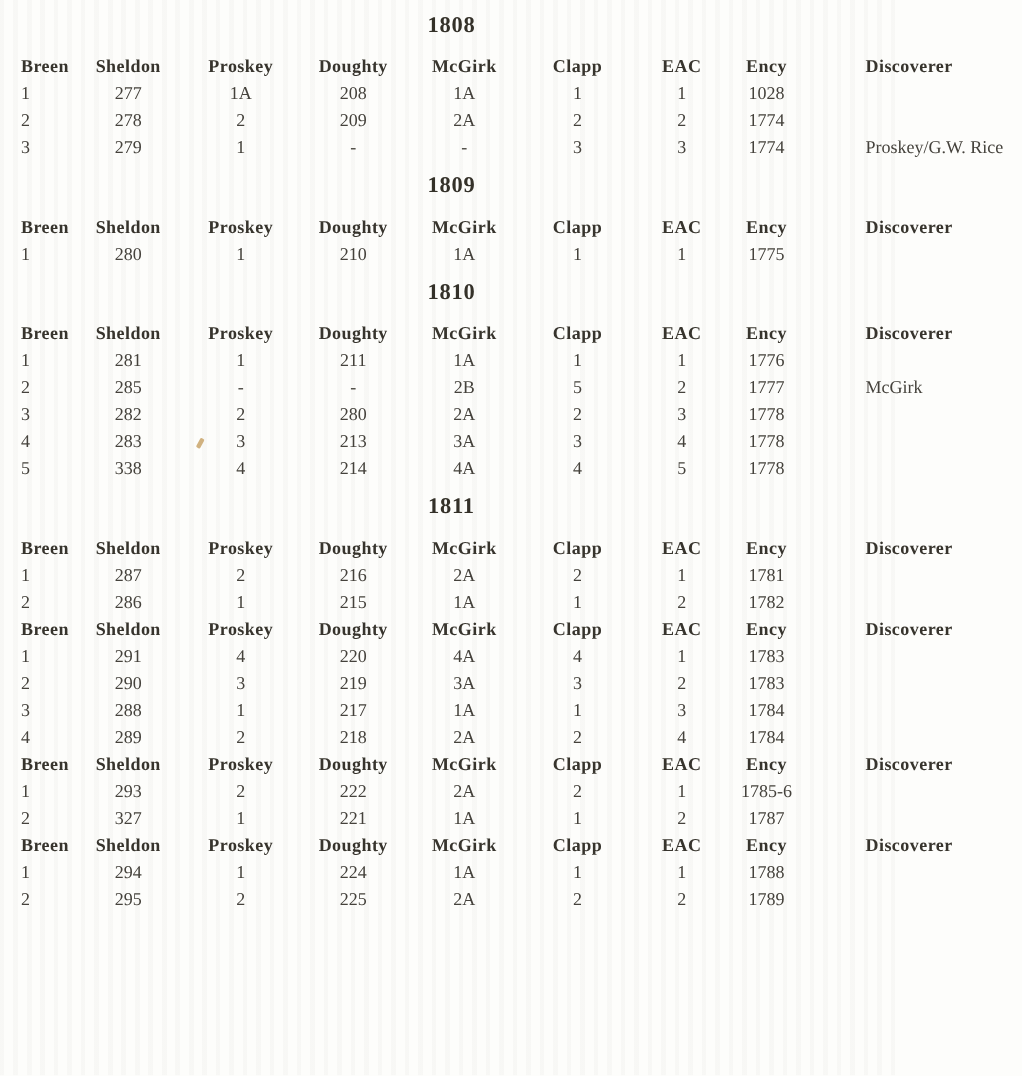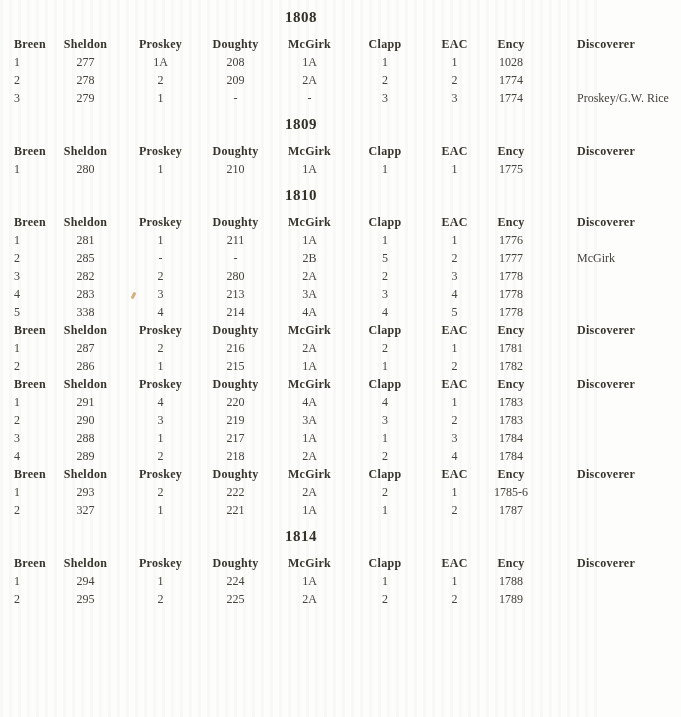--- a/index.html
+++ b/index.html
@@ -274,20 +274,21 @@
               <td>4</td>
               <td>5</td>
               <td>1778</td>
               <td></td>
             </tr>
           </tbody>
     </table>
   </section>
 
   <section class="year-section">
+    <div class="year-title">1811</div>
     <table class="ref-table">
       <colgroup>
             <col style="width: 48px;">
             <col style="width: 75px;">
             <col style="width: 75px;">
             <col style="width: 75px;">
             <col style="width: 73px;">
             <col style="width: 78px;">
             <col style="width: 61px;">
             <col style="width: 52px;">
@@ -455,21 +456,20 @@
               <td>1</td>
               <td>2</td>
               <td>1787</td>
               <td></td>
             </tr>
           </tbody>
     </table>
   </section>
 
   <section class="year-section">
-    <div class="year-title">1814</div>
     <table class="ref-table">
       <colgroup>
             <col style="width: 48px;">
             <col style="width: 75px;">
             <col style="width: 75px;">
             <col style="width: 75px;">
             <col style="width: 73px;">
             <col style="width: 78px;">
             <col style="width: 61px;">
             <col style="width: 52px;">

